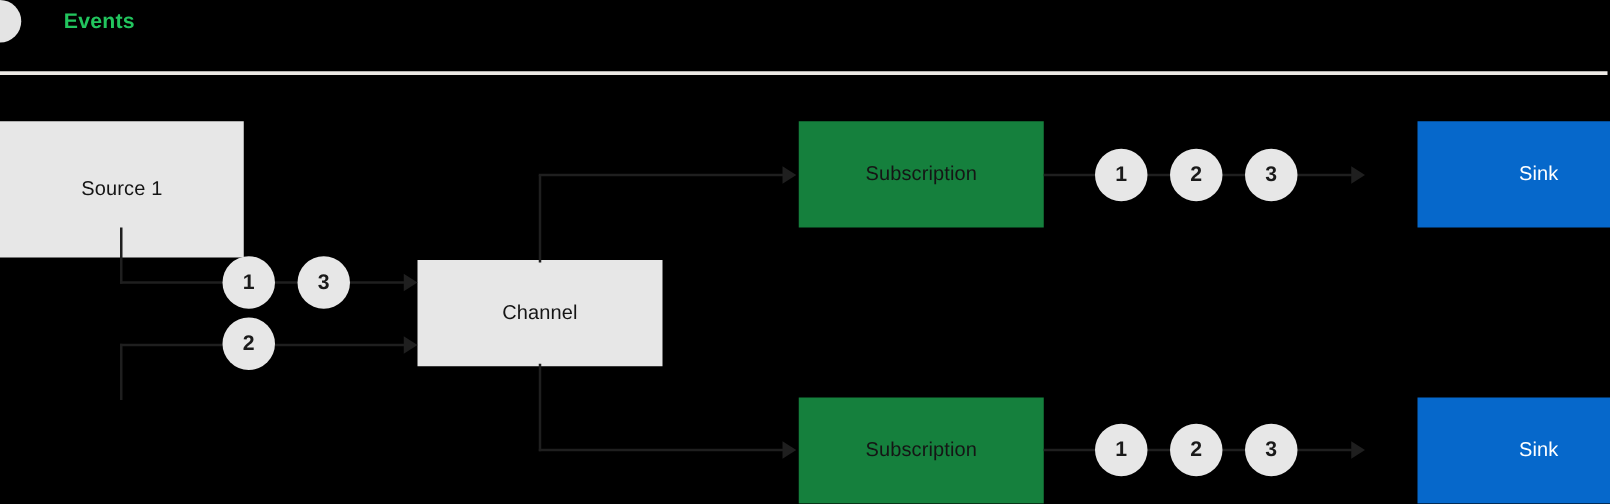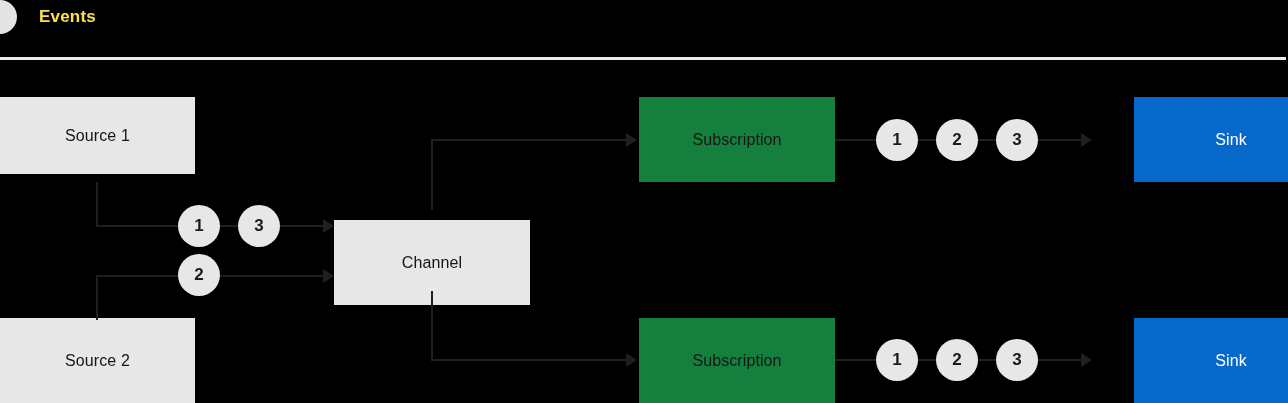--- a/index.html
+++ b/index.html
@@ -28,22 +28,22 @@
     align-items: center;
   }
   .legend-dot {
     width: 34px;
     height: 34px;
     border-radius: 50%;
     background: #E4E4E4;
     margin-left: -17px;
   }
   .legend-label {
-    margin-left: 22px;
-    color: #fde047;
+    margin-left: 34px;
+    color: #22c55e;
     font-size: 17px;
     font-weight: bold;
     letter-spacing: .2px;
   }
 
   
   .divider {
     position: absolute;
     left: 0px;
     top: 57px;
@@ -58,23 +58,23 @@
     display: flex;
     align-items: center;
     justify-content: center;
     font-size: 16px;
     letter-spacing: .1px;
   }
   .node.gray  { background: #E7E7E7; color: #151515; }
   .node.lblue { background: #15803d; color: #151515; }
   .node.dblue { background: #0668CB; color: #FFFFFF; margin-left: 40px; }
 
-  .src1   { left: 0px;    top: 97px;  width: 195px; height: 77px; justify-content: center; }
+  .src1   { left: 0px;    top: 97px;  width: 195px; height: 109px; justify-content: center; }
   .src2   { left: 0px;    top: 318px; width: 195px; height: 85px; }
-  .chan   { left: 334px;  top: 220px; width: 196px; height: 85px; }
+  .chan   { left: 334px;  top: 208px; width: 196px; height: 85px; }
   .sub1   { left: 639px;  top: 97px;  width: 196px; height: 85px; }
   .sub2   { left: 639px;  top: 318px; width: 196px; height: 85px; }
   .sink1  { left: 1094px; top: 97px;  width: 194px; height: 85px; }
   .sink2  { left: 1094px; top: 318px; width: 194px; height: 85px; }
 
   
   .ln { position: absolute; background: #1F1F1F; }
   .ln.h { height: 2px; }
   .ln.v { width: 2px; }
 
@@ -110,23 +110,20 @@
     <div class="legend-dot"></div>
     <div class="legend-label">Events</div>
   </div>
 
   <div class="divider"></div>
 
   <div class="node gray src1">
     <span>Source 1</span>
   </div>
 
-  <div class="node gray src2">
-    <span>Source 2</span>
-  </div>
 
   <div class="node gray chan">
     <span>Channel</span>
   </div>
 
   <div class="node lblue sub1">
     <span>Subscription</span>
   </div>
 
   <div class="node lblue sub2">

